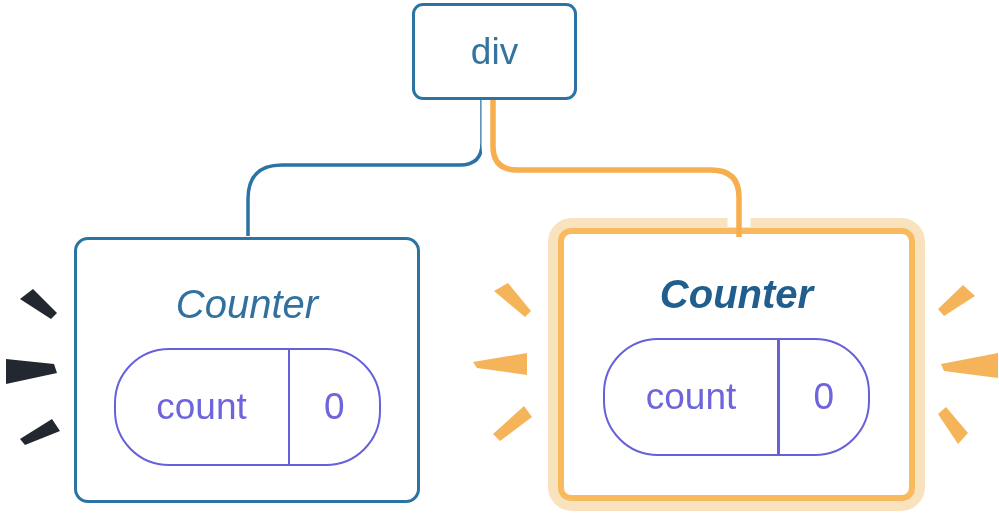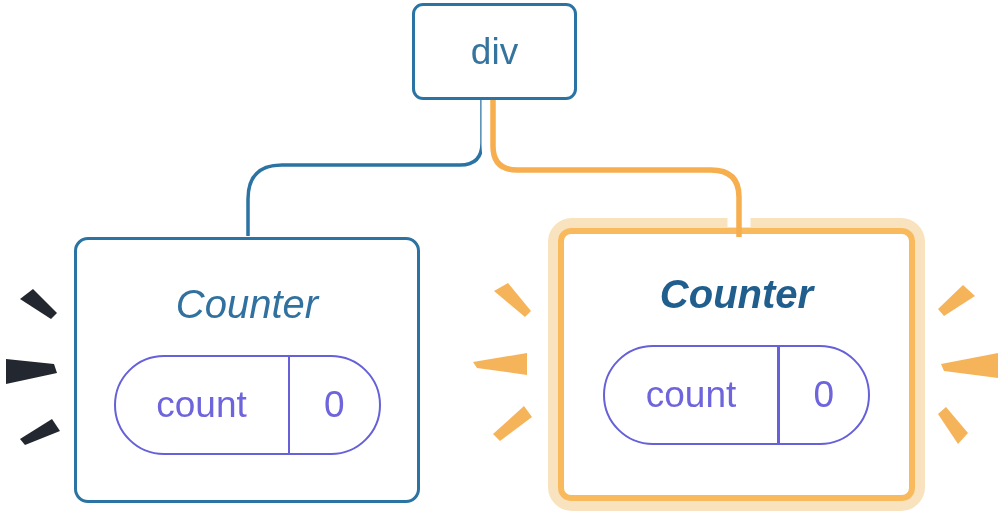--- a/index.html
+++ b/index.html
@@ -70,22 +70,22 @@
     color:#31719F;
     font-weight:500;
     font-style:italic;
   }
   .counter-title.bold {
     font-weight:700;
     color:#1F5E8D;
   }
   
   .state-pill {
-    margin-top:29px;
-    width:267px; height:100px;
+    margin-top:22px;
+    width:267px; height:118px;
     border:2.5px solid #6660D9;
     border-radius:55px;
     display:flex;
     overflow:hidden;
     background:#ffffff;
   }
   .pill-key {
     width:172px;
     display:flex; align-items:center; justify-content:center;
     font-size:37px;

